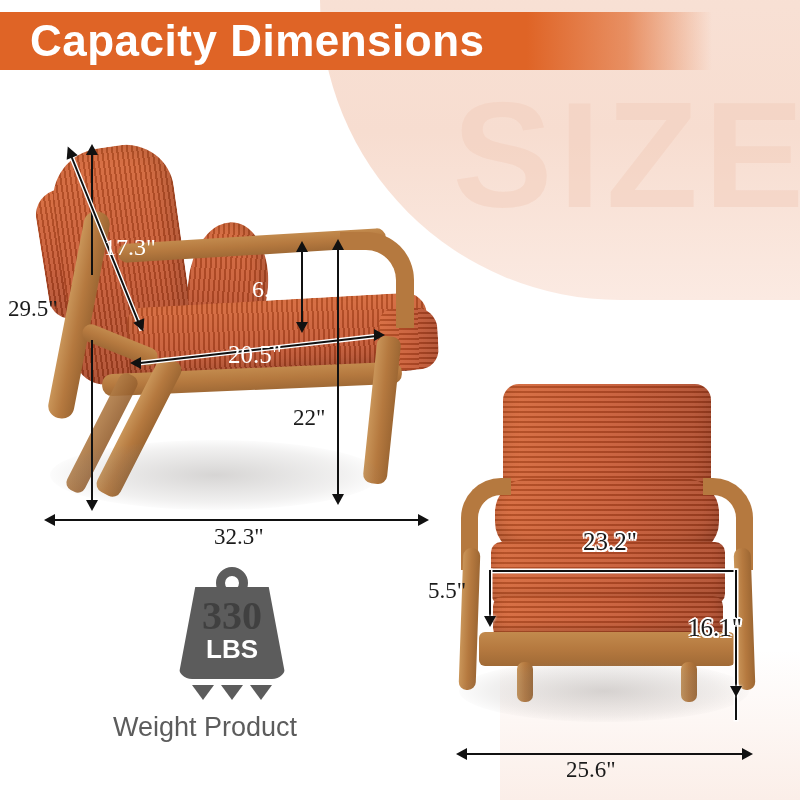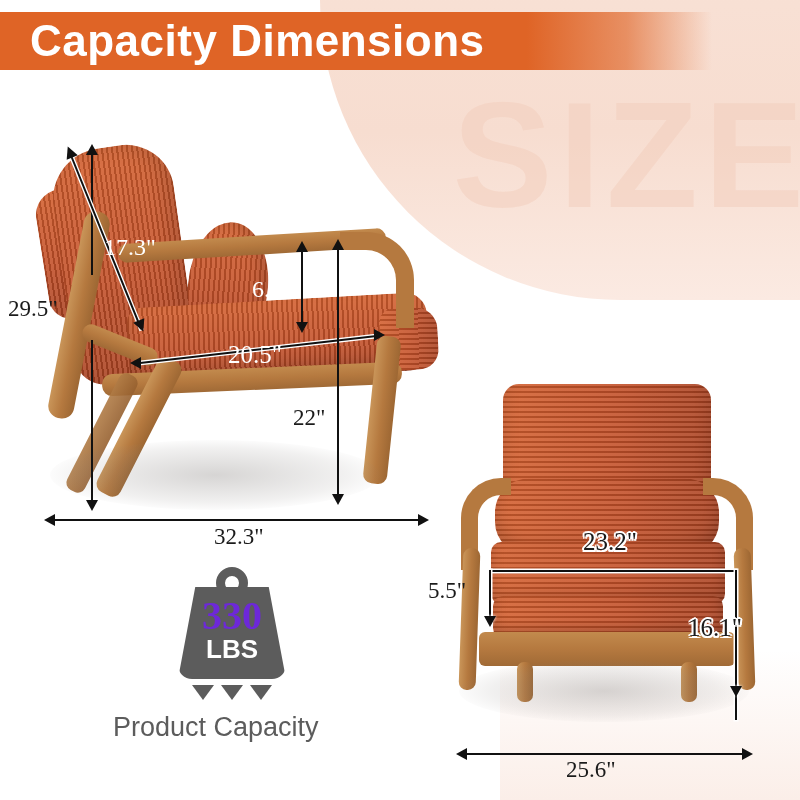--- a/index.html
+++ b/index.html
@@ -108,21 +108,21 @@
     border-radius:16px 16px 14px 14px;
     clip-path:polygon(16% 0%,84% 0%,100% 100%,0% 100%);
   }
   .wt-handle{
     position:absolute;left:64px;top:2px;width:32px;height:32px;
     border:9px solid #5c5c5c;border-radius:50%;
     box-sizing:border-box;
   }
   .wt-num{
     position:absolute;left:26px;top:30px;width:108px;text-align:center;
-    color:#6d28d9;font-size:40px;font-weight:bold;line-height:42px;
+    color:#404040;font-size:40px;font-weight:bold;line-height:42px;
     font-family:"Liberation Serif", serif;
   }
   .wt-unit{
     position:absolute;left:26px;top:72px;width:108px;text-align:center;
     color:#fff;font-size:26px;font-weight:bold;line-height:24px;
     font-family:"Liberation Sans", sans-serif;
   }
   .wt-tri{
     position:absolute;top:120px;width:0;height:0;
     border-left:11px solid transparent;border-right:11px solid transparent;
@@ -275,15 +275,15 @@
 
   <div id="weight-badge" style="left:152px;top:565px;width:160px;height:145px;">
     <div class="wt-handle"></div>
     <div class="wt-body"></div>
     <div class="wt-num">330</div>
     <div class="wt-unit">LBS</div>
     <div class="wt-tri" style="left:40px;"></div>
     <div class="wt-tri" style="left:69px;"></div>
     <div class="wt-tri" style="left:98px;"></div>
   </div>
-  <div id="weight-label" style="left:113px;top:712px;">Product Capacity</div>
+  <div id="weight-label" style="left:113px;top:712px;">Weight Product</div>
 
 </div>
 
 </body></html>

